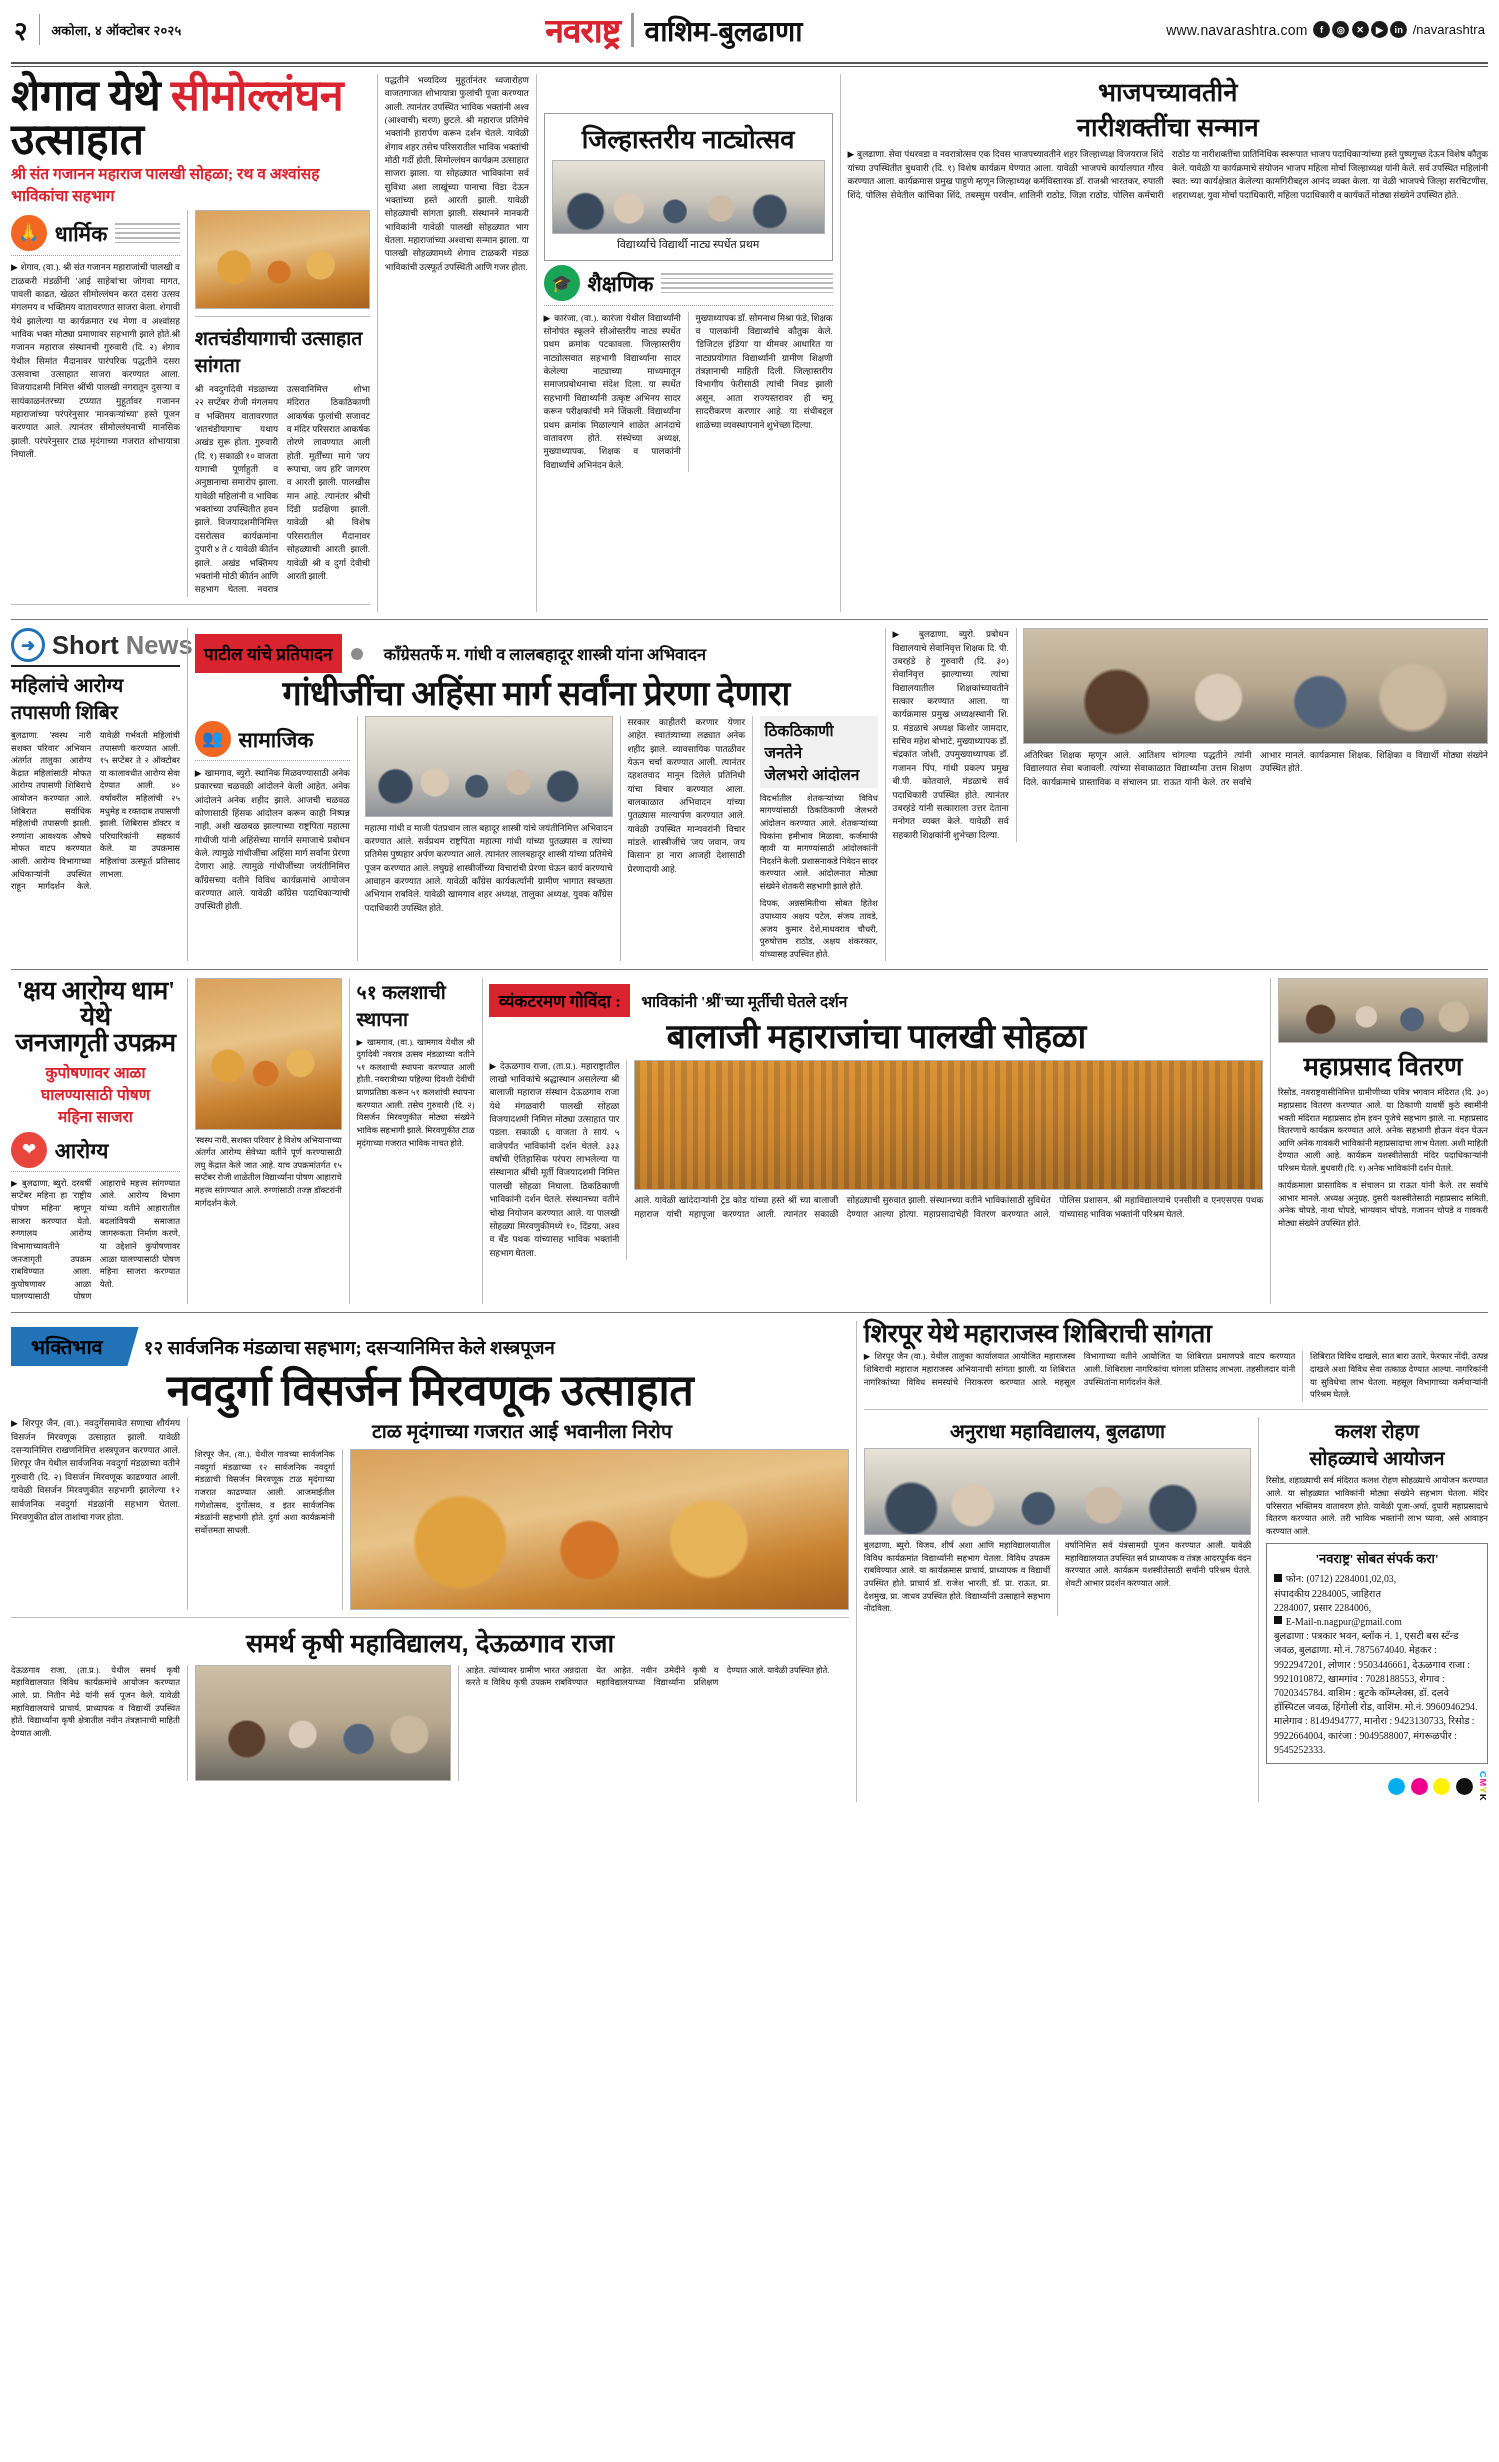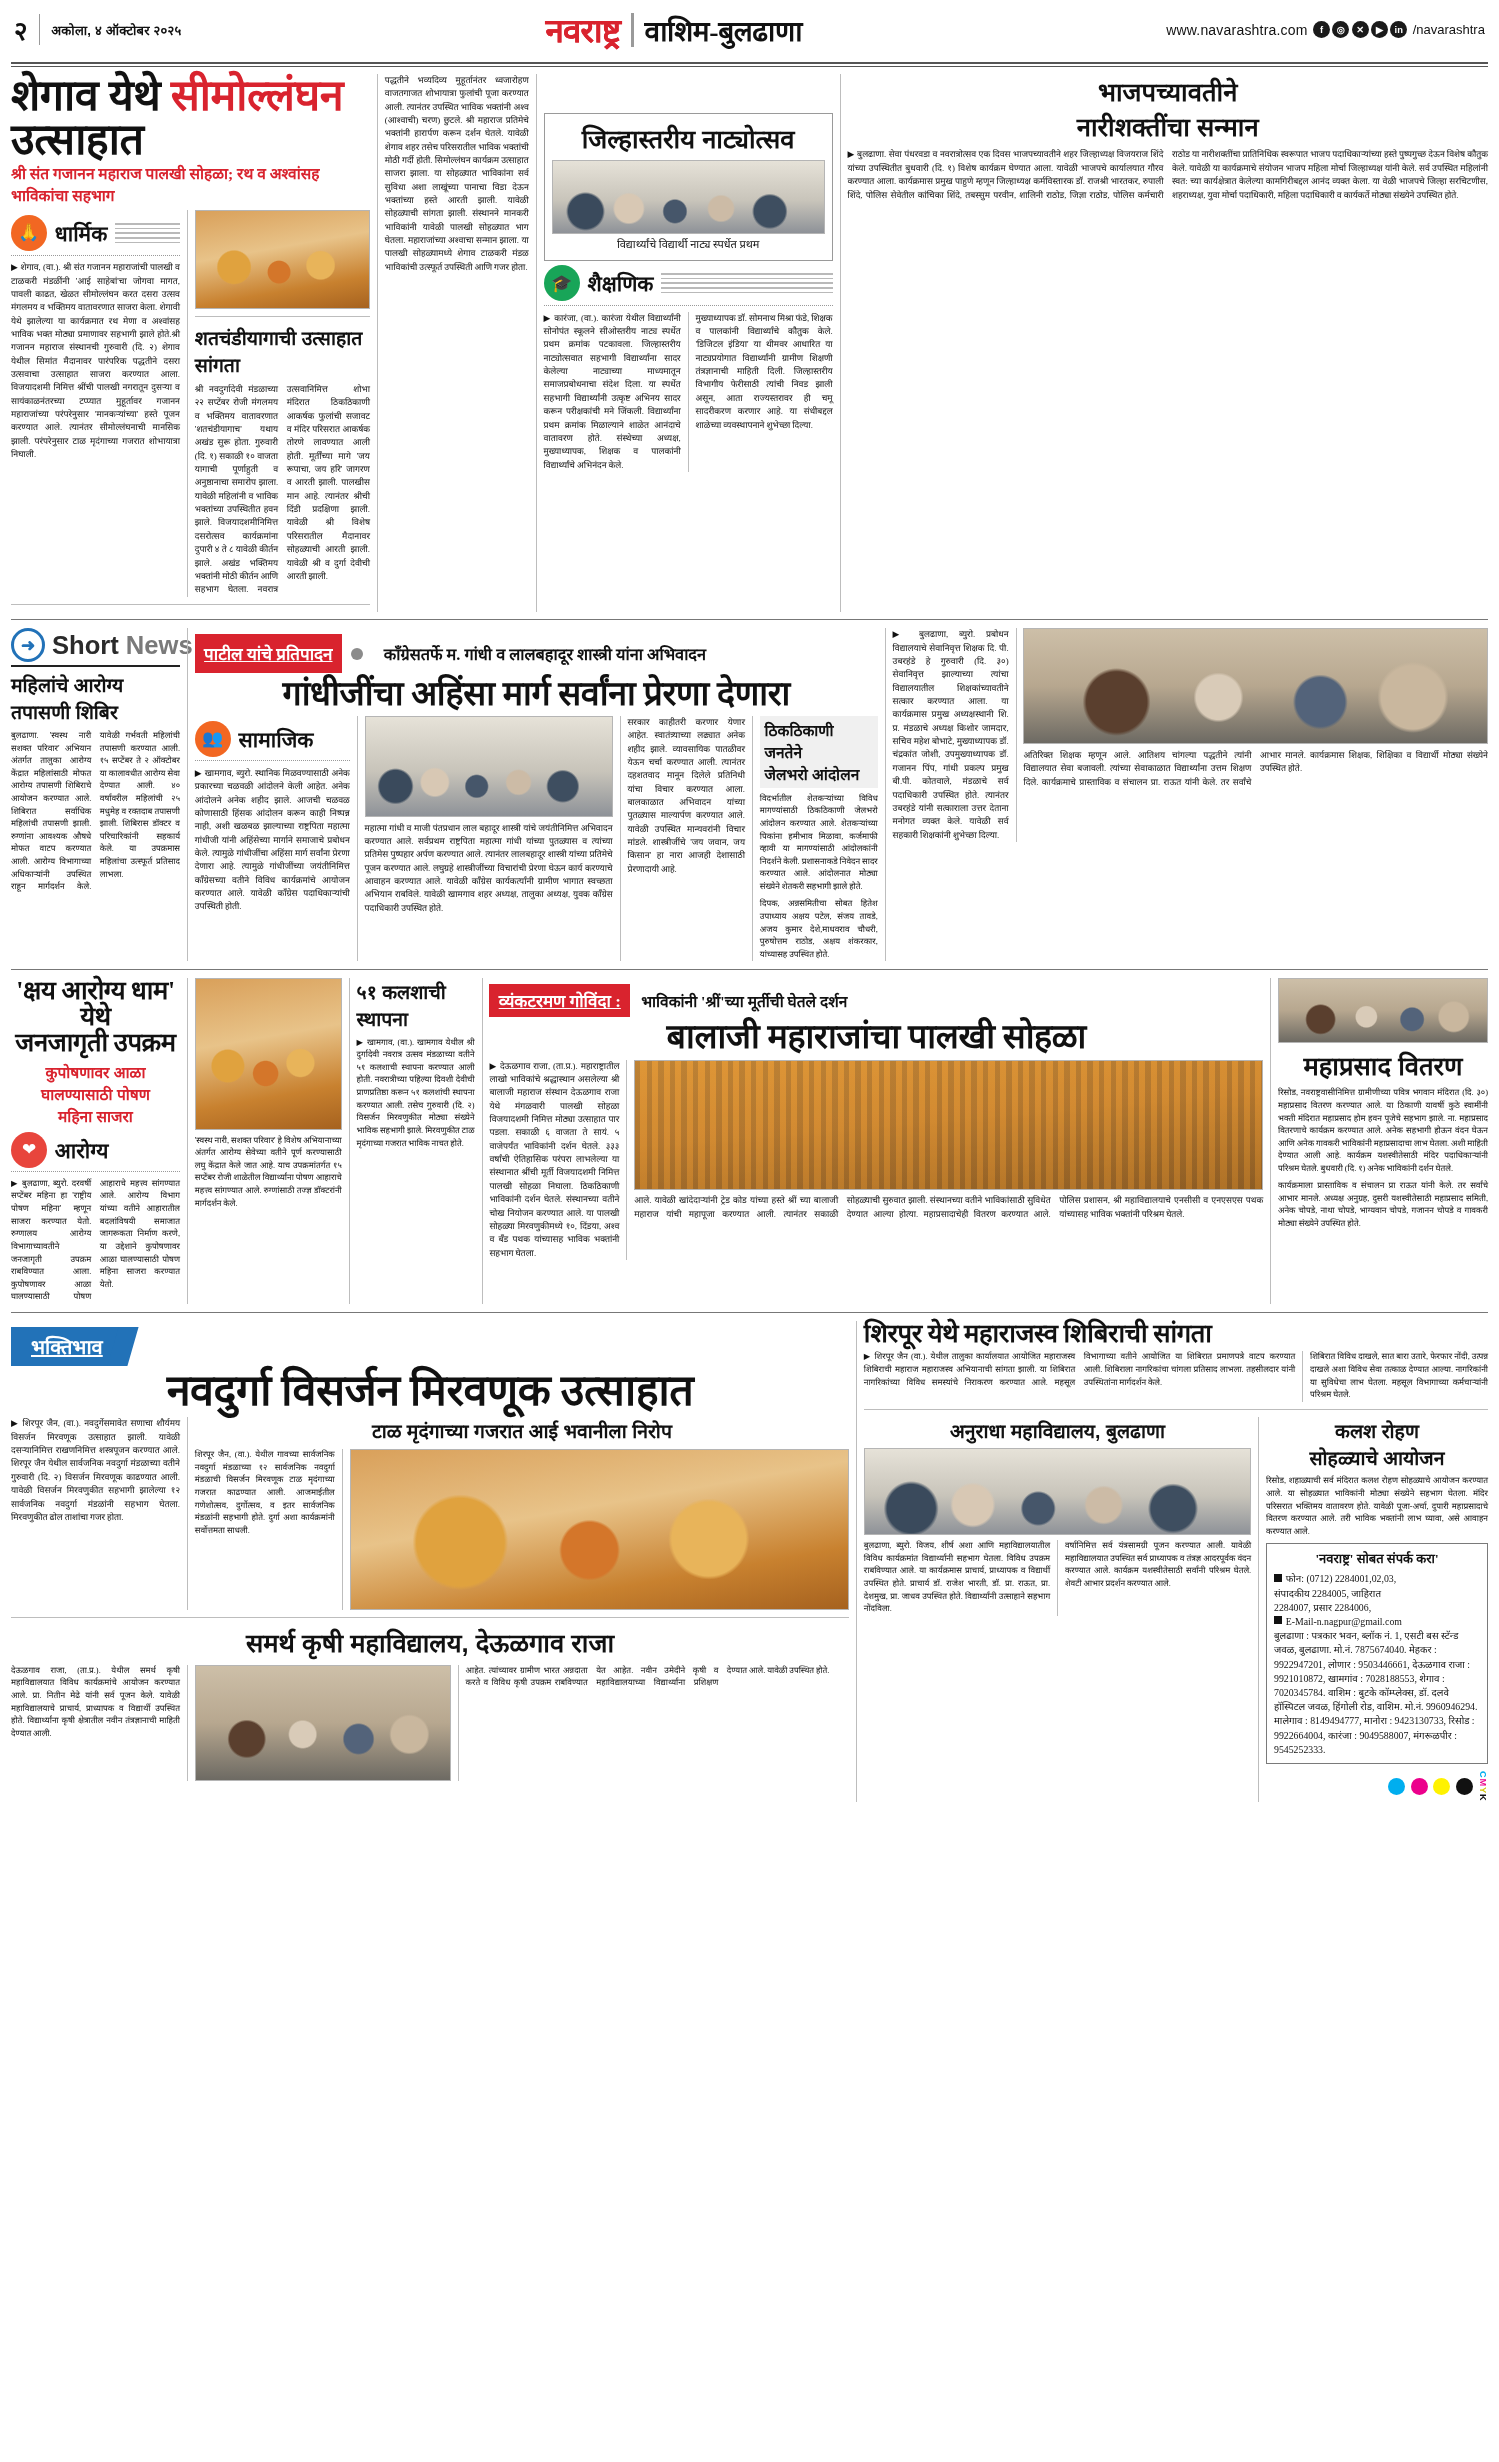--- a/index.html
+++ b/index.html
@@ -68,22 +68,22 @@
   
   .sn { display:flex; align-items:center; gap:7px; }
   .sn-ic { width:34px; height:34px; border-radius:50%; border:3.9px solid #2272b8; position:relative; flex:0 0 34px; }
   .sn-ic::after { content:"➜"; position:absolute; inset:0; display:flex; align-items:center; justify-content:center;
                   color:#2272b8; font-size:17px; font-weight:900; }
   .sn-t1 { font-size:25.6px; font-weight:900; color:#2b2b2b; font-family:"Liberation Sans", sans-serif; }
   .sn-t2 { font-size:25.6px; font-weight:900; color:#7a7a7a; font-family:"Liberation Sans", sans-serif; }
 
   
   .ribbon { display:flex; align-items:stretch; height:39px; margin:6.2px 0 3.1px; }
-  .ribbon .tag { background:#d9232e; color:#ffffff; font-size:17px; font-weight:900;
-                 font-family:"Liberation Serif", serif; display:flex; align-items:center; padding:0 9.3px;text-decoration:underline; }
+  .ribbon .tag { background:#d9232e; color:#000000; font-size:17px; font-weight:900;
+                 font-family:"Liberation Serif", serif; display:flex; align-items:center; padding:0 9.3px; }
   .ribbon .tag.blue { background:#2272b8; padding:0 20px; font-size:20px; }
   .ribbon .skew { width:20px; background:#2272b8; transform:skewX(-16deg); margin-left:-10px; }
   .ribbon .rest { flex:1; display:flex; align-items:center; padding-left:11px; font-size:18.6px;
                   font-weight:900; font-family:"Liberation Serif", serif; }
   .ribbon .bullet { width:12.4px; height:12.4px; border-radius:50%; background:#8b8b8b; margin:0 9.3px; align-self:center; }
 
   
   .photo { background:#cfcfcf; position:relative; overflow:hidden; border:0.8px solid #b5b5b5; }
   .photo::before { content:""; position:absolute; inset:0;
       background:
@@ -365,20 +365,21 @@
   </div>
 
   <div class="hline-thick"></div>
 
   <div class="cols">
 
     <div style="width:838px;flex:0 0 838px">
       <div class="ribbon">
         <div class="tag blue">भक्तिभाव</div>
         <div class="skew"></div>
+        <div class="rest">१२ सार्वजनिक मंडळाचा सहभाग; दसऱ्यानिमित्त केले शस्त्रपूजन</div>
       </div>
       <h1 class="hl hl-mega hl-center mb6">नवदुर्गा विसर्जन मिरवणूक उत्साहात</h1>
       <div class="cols">
         <div style="width:169px;flex:0 0 169px" class="body-txt">▶ शिरपूर जैन, (वा.). नवदुर्गेसमावेत सणाचा शौर्यमय विसर्जन मिरवणूक उत्साहात झाली. यावेळी दसऱ्यानिमित्त राखणनिमित्त शस्त्रपूजन करण्यात आले. शिरपूर जैन येथील सार्वजनिक नवदुर्गा मंडळाच्या वतीने गुरुवारी (दि. २) विसर्जन मिरवणूक काढण्यात आली. यावेळी विसर्जन मिरवणुकीत सहभागी झालेल्या १२ सार्वजनिक नवदुर्गा मंडळांनी सहभाग घेतला. मिरवणुकीत ढोल ताशांचा गजर होता.</div>
         <div class="vline"></div>
         <div style="flex:1">
           <h3 class="hl hl-sm hl-center mb6">टाळ मृदंगाच्या गजरात आई भवानीला निरोप</h3>
           <div class="cols">
             <div style="width:140px;flex:0 0 140px" class="body-txt small">शिरपूर जैन, (वा.). येथील गावच्या सार्वजनिक नवदुर्गा मंडळाच्या १२ सार्वजनिक नवदुर्गा मंडळाची विसर्जन मिरवणूक टाळ मृदंगाच्या गजरात काढण्यात आली. आजमाईतील गणेशोत्सव, दुर्गोत्सव, व इतर सार्वजनिक मंडळांनी सहभागी होते. दुर्गा अशा कार्यक्रमांनी सर्वोत्तमता साधली.</div>
             <div class="vline"></div>

